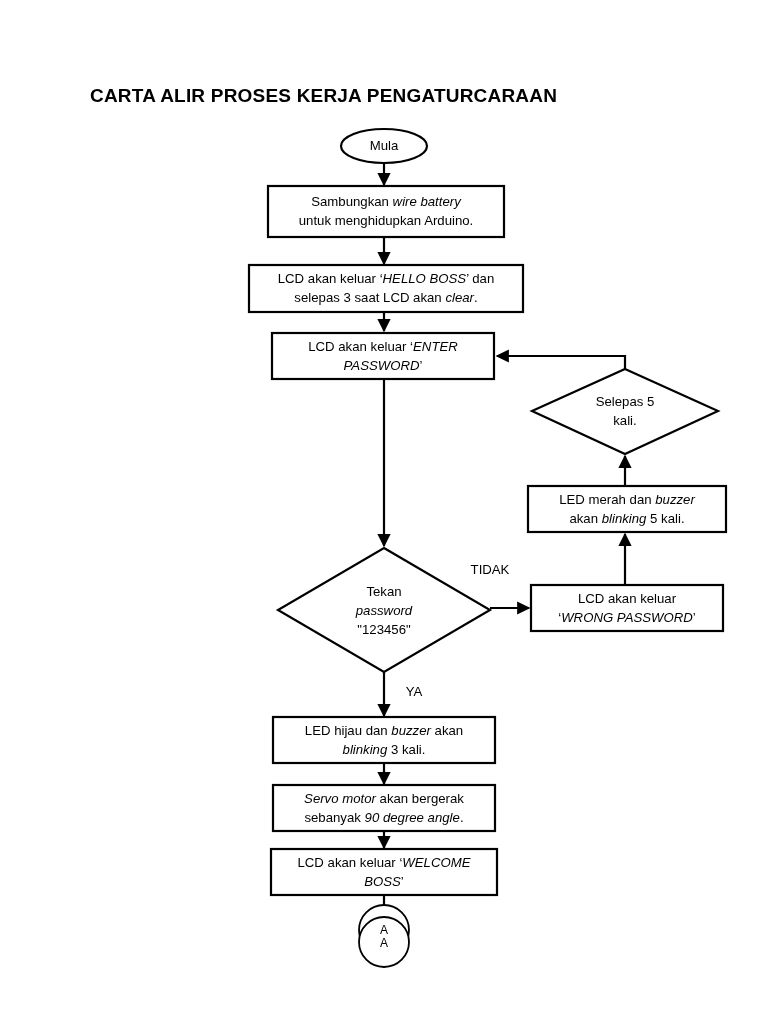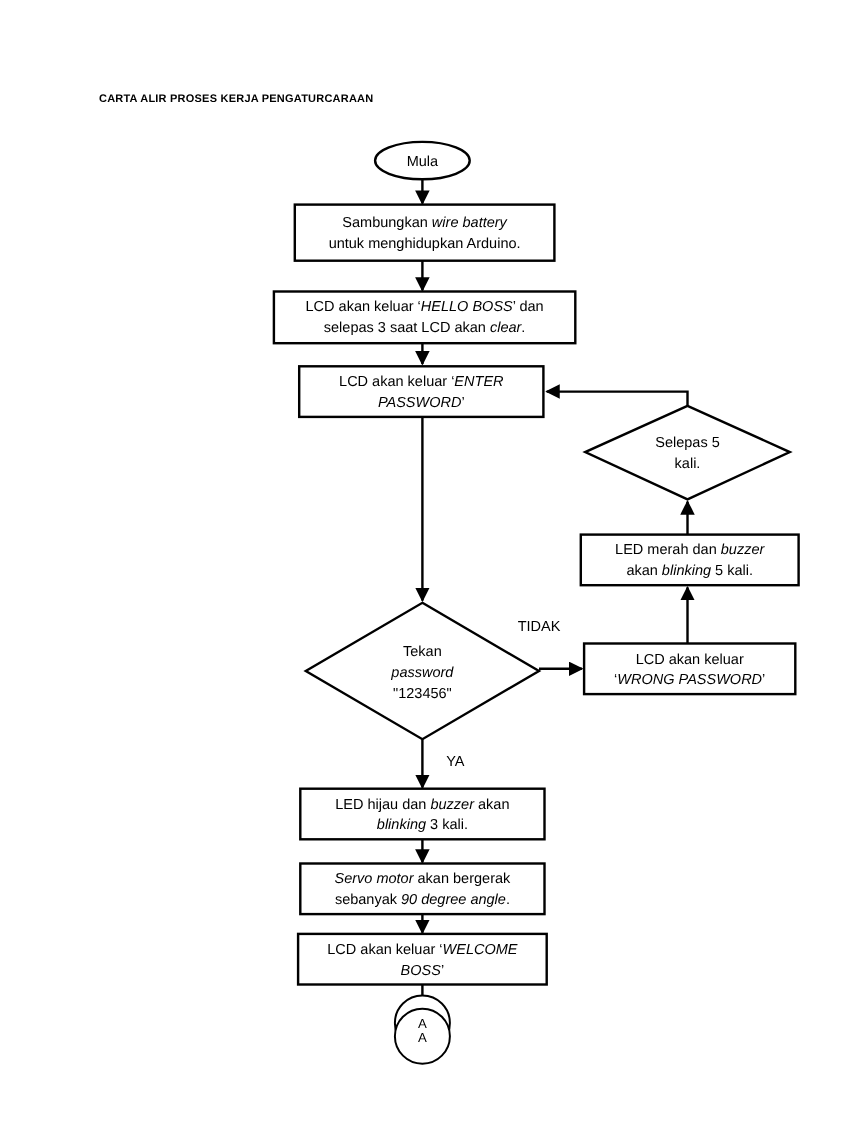--- a/index.html
+++ b/index.html
@@ -19,21 +19,21 @@
     position: absolute;
     left: 0;
     top: 0;
     width: 768px;
     height: 1024px;
   }
   .chart-title {
     position: absolute;
     left: 90px;
     top: 85px;
-    font-size: 10px;
+    font-size: 19px;
     font-weight: bold;
     letter-spacing: 0.2px;
     white-space: nowrap;
   }
   svg.flow {
     position: absolute;
     left: 0;
     top: 0;
   }
   .node-shape {

